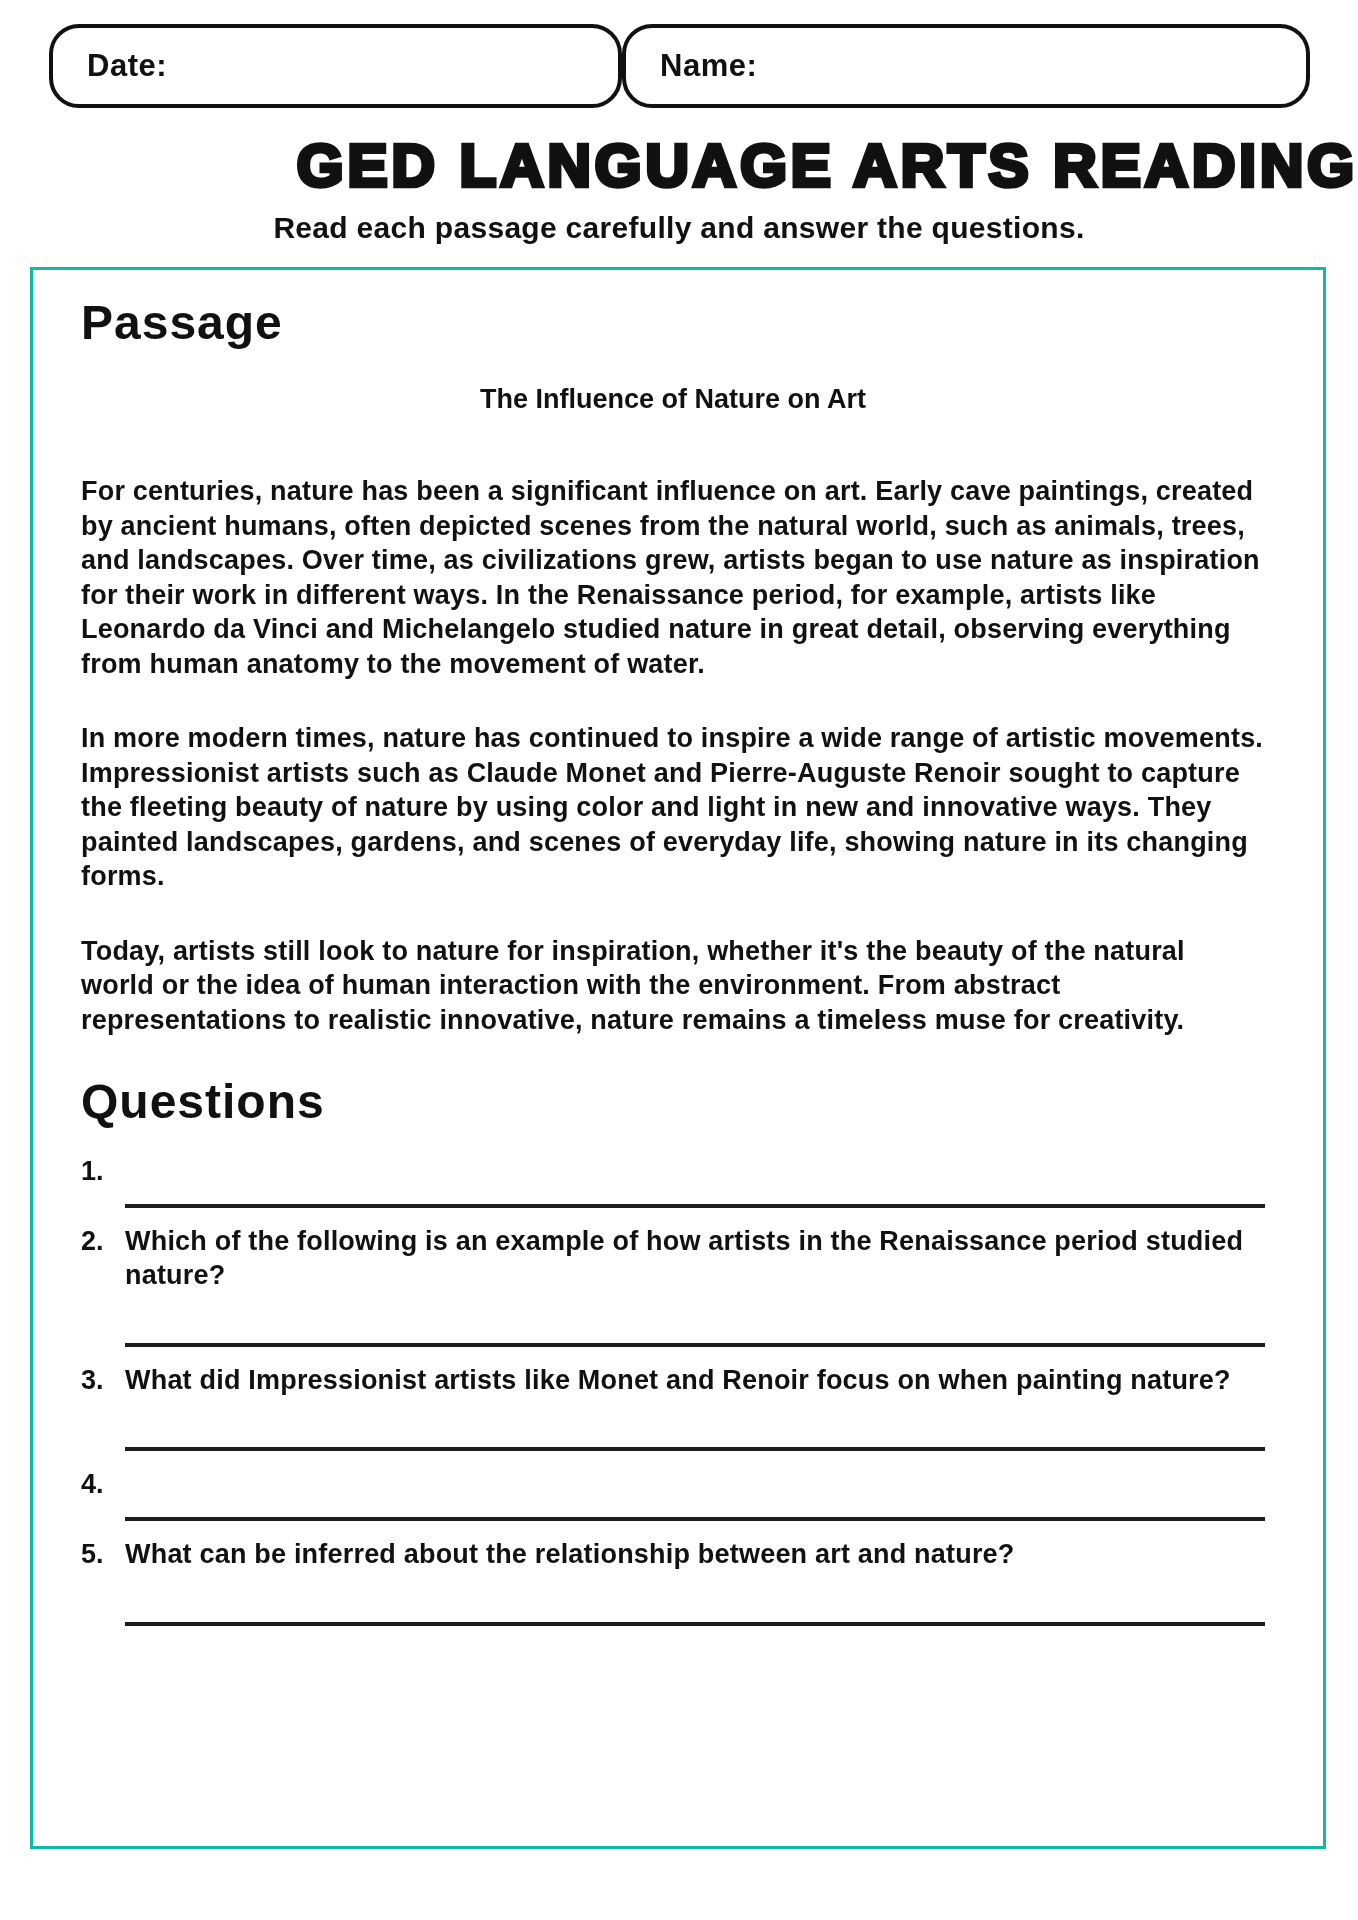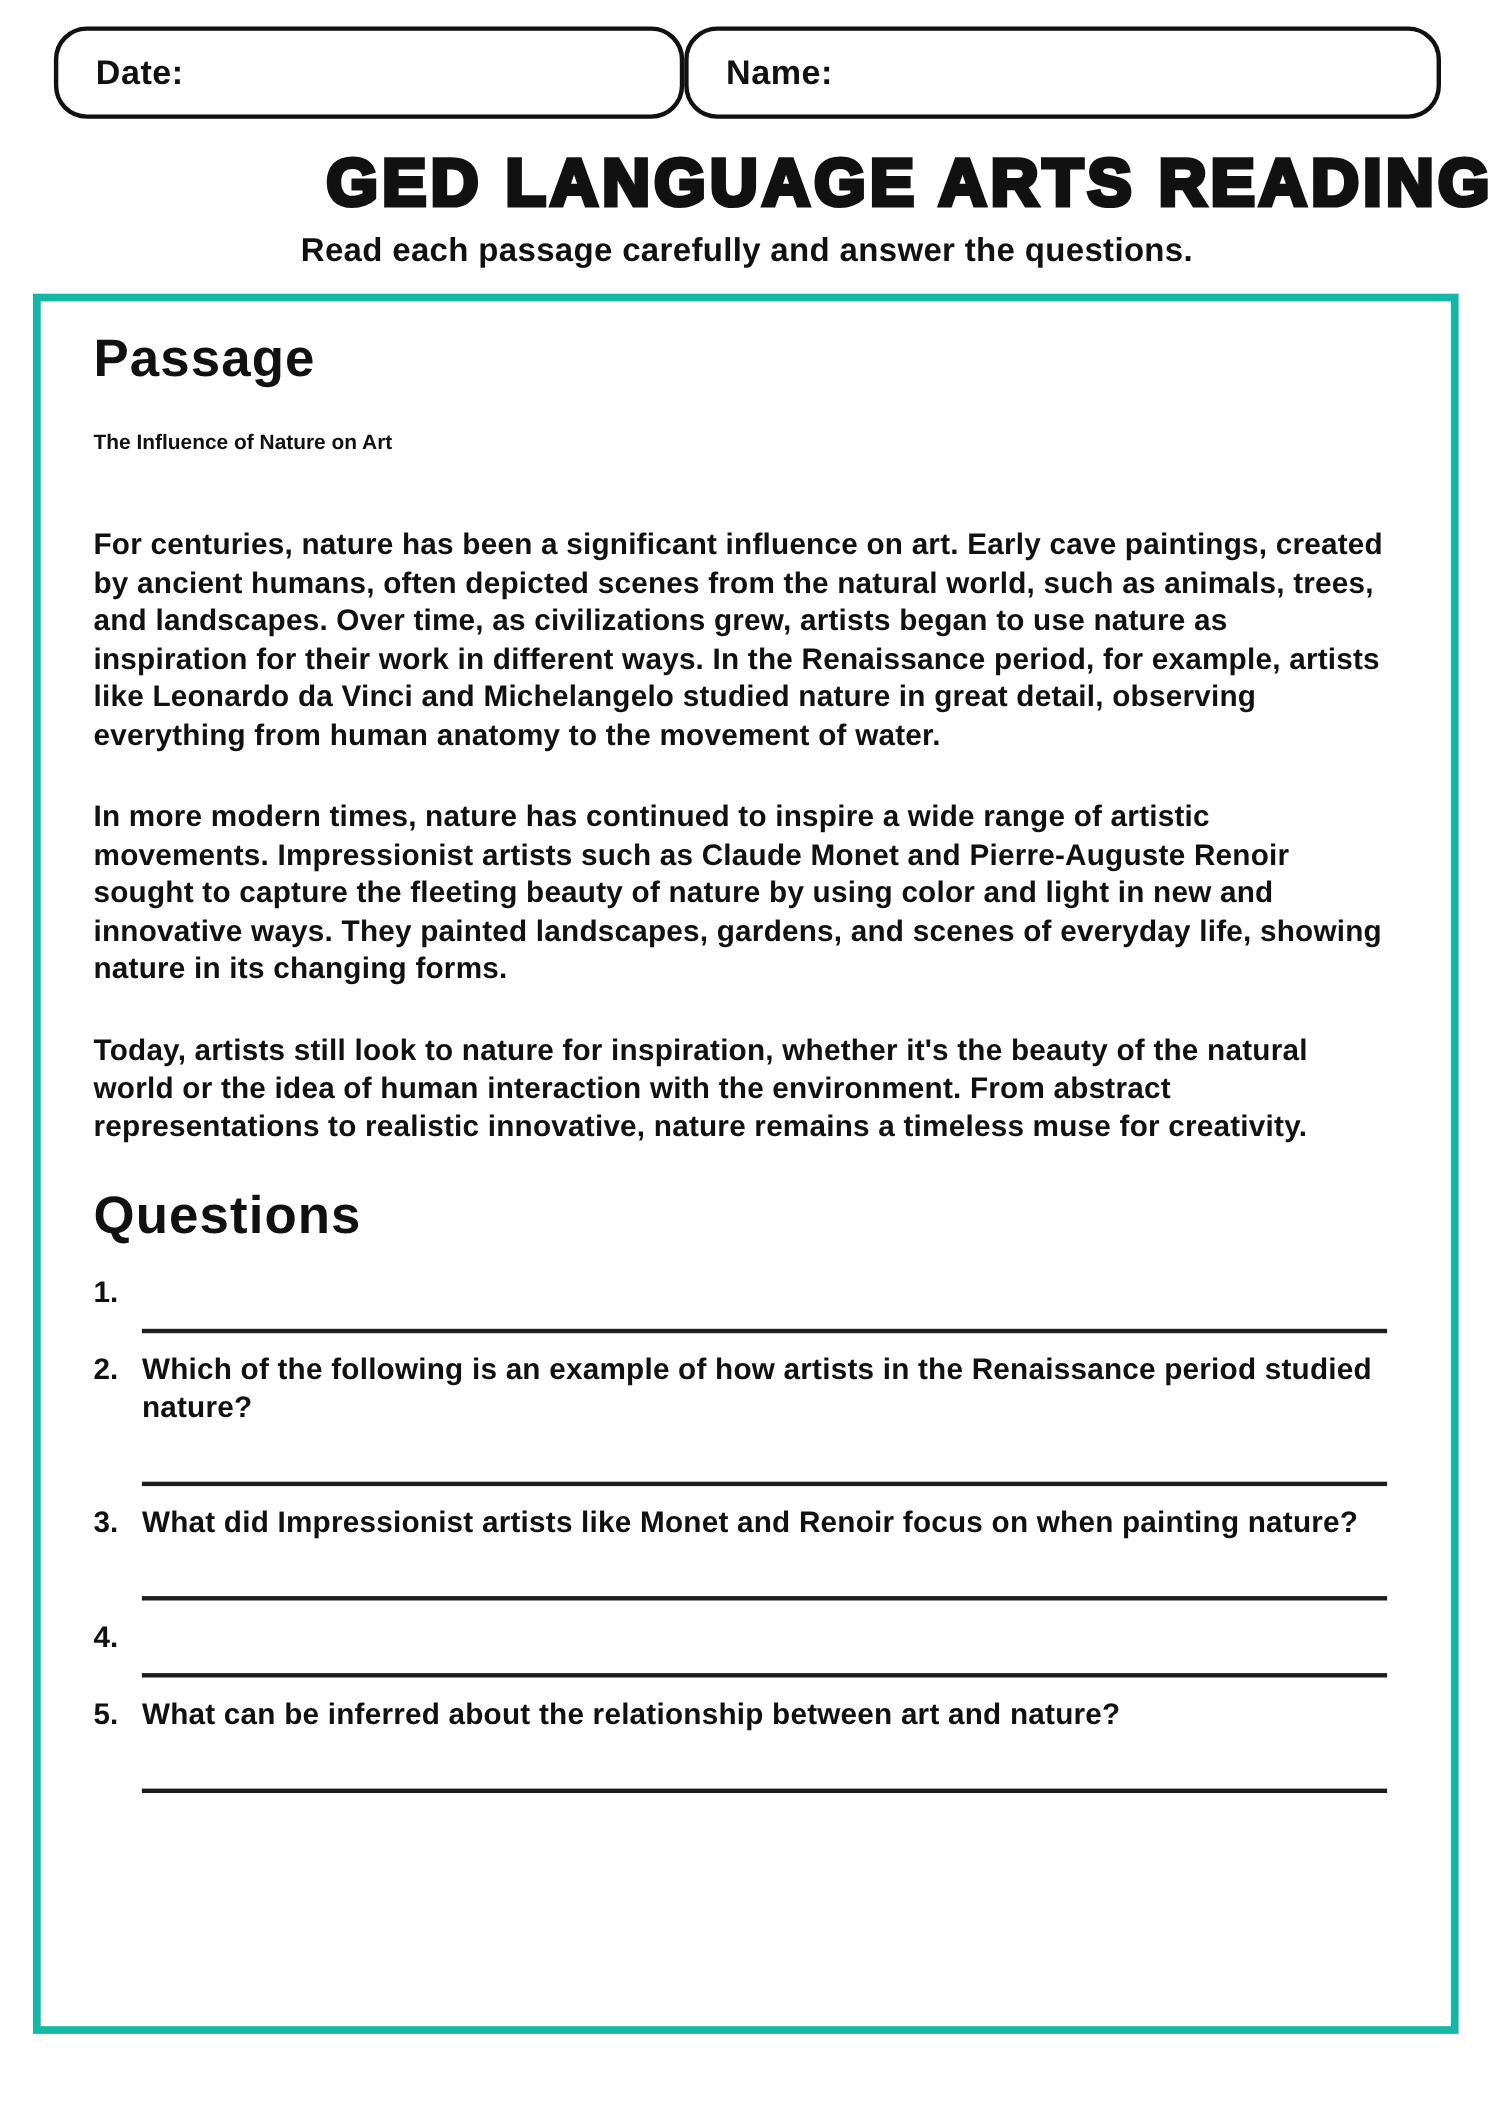--- a/index.html
+++ b/index.html
@@ -52,35 +52,36 @@
     margin-top:14px;
     text-align:center;
     font-size:30px;
     letter-spacing:0.3px;
   }
   
   .sheet-box{
     margin:22px 30px 0 30px;
     width:1296px;
     min-height:1582px;
-    border:7px solid #14b8a6;
+    border:3px solid #14b8a6;
     background:var(--paper);
     padding:28px 58px 16px 48px;
   }
   .section-heading{
     font-size:48px;
     font-weight:900;
     letter-spacing:1px;
     line-height:1.05;
     margin-bottom:34px;
   }
   .passage-title{
-    font-size:19px;
+    font-size:27px;
     line-height:34px;
     margin-bottom:58px;
+    text-align:center;
   }
   .passage-para{
     font-size:27px;
     line-height:34.5px;
     margin-bottom:40px;
     letter-spacing:0.2px;
   }
   .questions-heading{
     margin-top:18px;
     margin-bottom:26px;

